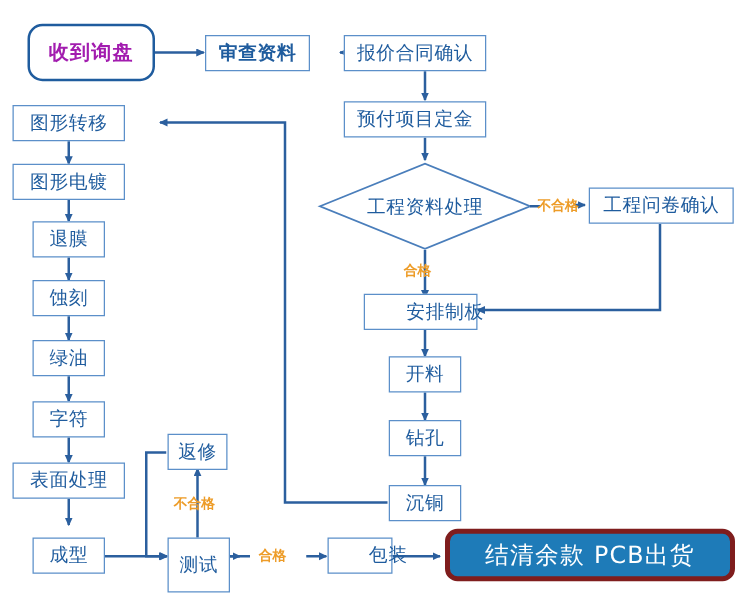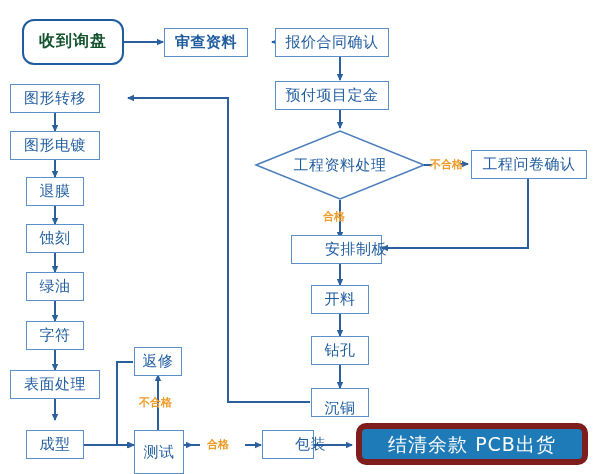--- a/index.html
+++ b/index.html
@@ -20,28 +20,27 @@
     font-size:15px;
     line-height:1;
     white-space:nowrap;
     letter-spacing:.5px;
   }
   .node.process{ border-color:#5b8fc9; }
   .node.start{
     border:2px solid #1f5c9e;
     border-radius:12px;
     font-weight:bold;
-    color:#14532d;
+    color:#a21caf;
     font-size:16px;
     letter-spacing:1px;
-    font-family:Liberation Mono, monospace;
   }
   .node.terminator{
     background:#1e7bb8;
-    border:6px solid #7f1d1d;
+    border:4px solid #7f1d1d;
     border-radius:10px;
     color:#ffffff;
     font-size:19px;
     letter-spacing:1px;
   }
   .node.decision{
     border:none;background:transparent;
   }
   .node.decision .dtext{
     position:relative;z-index:2;color:#1f5c9e;font-size:15px;
@@ -142,21 +141,21 @@
   </div>
 
   <div class="node process" style="left:311px;top:285px;width:58px;height:29px;">
     <span>开料</span>
   </div>
 
   <div class="node process" style="left:311px;top:336px;width:58px;height:29px;">
     <span>钻孔</span>
   </div>
 
-  <div class="node process" style="left:311px;top:388px;width:58px;height:29px;align-items:flex-end;">
+  <div class="node process" style="left:311px;top:388px;width:58px;height:29px;">
     <span>沉铜</span>
   </div>
 
   <div class="node process" style="left:10px;top:84px;width:90px;height:29px;">
     <span>图形转移</span>
   </div>
 
   <div class="node process" style="left:10px;top:131px;width:90px;height:29px;">
     <span>图形电镀</span>
   </div>

